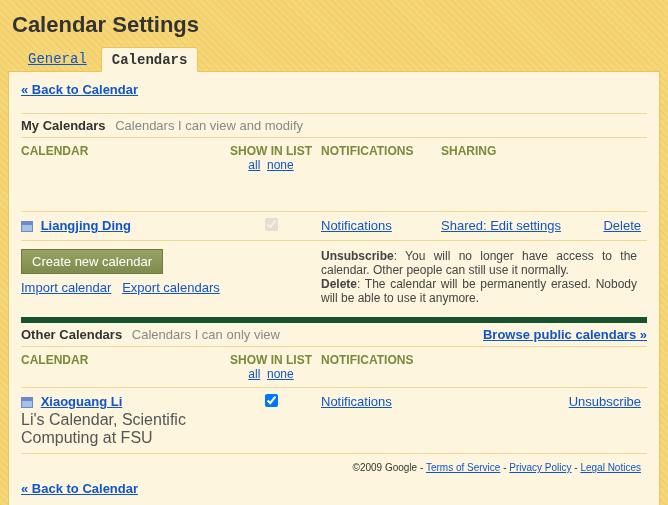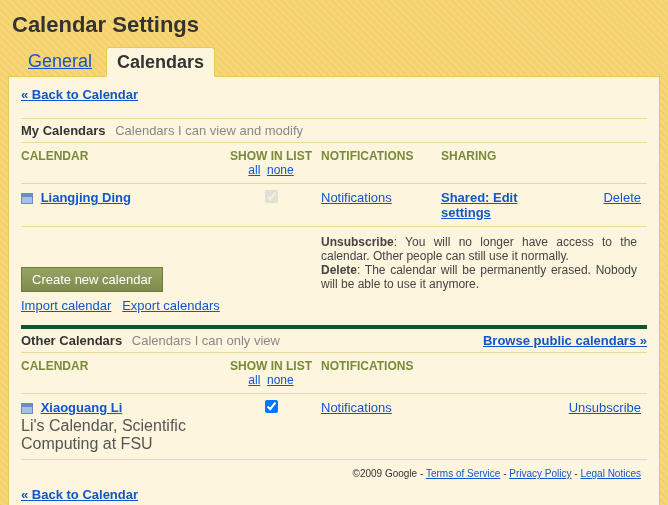--- a/index.html
+++ b/index.html
@@ -21,26 +21,27 @@
   }
   .tabs {
     display: flex;
     gap: 4px;
     border-bottom: 1px solid #e8c65a;
     padding-left: 10px;
     margin-bottom: 0;
   }
   .tab {
     padding: 4px 10px 3px;
-    font-size: 18px;
+    font-size: 14px;
     color: #1155cc;
     text-decoration: underline;
     cursor: pointer;
     position: relative;
     top: 1px;
+    font-family: Liberation Mono, monospace;
   }
   .tab.active {
     background: #fdf5dd;
     border: 1px solid #e8c65a;
     border-bottom: 1px solid #fdf5dd;
     color: #333;
     text-decoration: none;
     font-weight: bold;
     border-radius: 3px 3px 0 0;
   }
@@ -139,34 +140,33 @@
   .btn {
     display: inline-block;
     background: #8a9656;
     background: linear-gradient(#97a363, #7f8b4c);
     color: #fff;
     border: 1px solid #6e7a3e;
     padding: 4px 10px;
     font-size: 13px;
     cursor: pointer;
     margin-bottom: 6px;
-    margin-top: 32px;
   }
   .footer {
     text-align: right;
     padding: 8px 6px 4px;
     border-top: 1px solid #edd99a;
     font-size: 10px;
     color: #333;
   }
   .footer .link { font-weight: normal; }
   .other-head {
     display: flex;
     justify-content: space-between;
-    border-top: 4px solid #14532d;
+    border-top: 6px solid #14532d;
     border-bottom: 1px solid #edd99a;
     padding: 4px 0;
     margin-top: 8px;
   }
 </style>
 </head>
 <body>
 
 <div class="page-title">Calendar Settings</div>
 
@@ -191,33 +191,33 @@
       <span class="sublinks">
         <span class="link">all</span>&nbsp;
         <span class="link">none</span>
       </span>
     </div>
     <div class="col-notif th">NOTIFICATIONS</div>
     <div class="col-share th">SHARING</div>
     <div class="col-right"></div>
   </div>
 
-  <div class="cols" style="border-top:1px solid #edd99a;">
+  <div class="cols" style="border-top:1px solid #edd99a;margin-top:33px;">
     <div class="col-cal">
       <span class="cal-icon"></span>
       <span class="cal-name">Liangjing Ding</span>
     </div>
     <div class="col-show">
       <input type="checkbox" class="checkbox disabled" checked="" disabled="" style="">
     </div>
     <div class="col-notif">
       <span class="link">Notifications</span>
     </div>
     <div class="col-share">
-      <span class="link" style="font-weight:bold">Shared: Edit settings</span>
+      <span class="link" style="font-weight:normal">Shared: Edit settings</span>
     </div>
     <div class="col-right">
       <span class="link">Delete</span>
     </div>
   </div>
 
   <div class="actions-row">
     <div class="actions-left">
       <button class="btn">Create new calendar</button><br>
       <span class="link">Import calendar</span>&nbsp;&nbsp;

